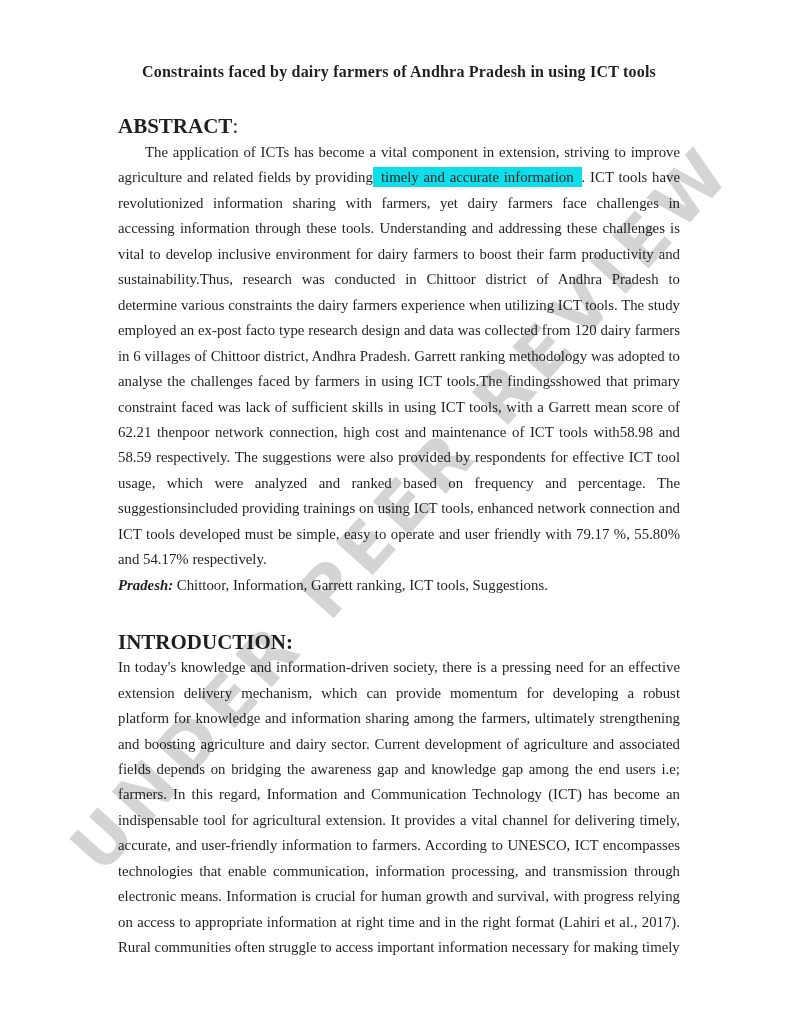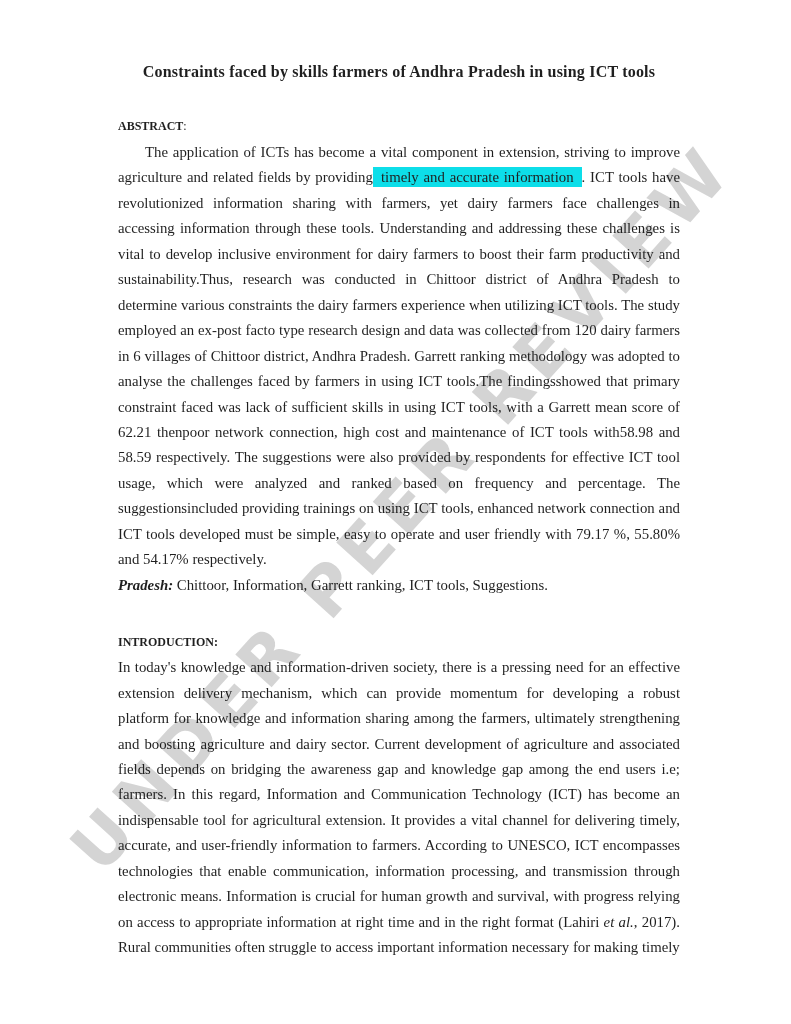--- a/index.html
+++ b/index.html
@@ -42,49 +42,49 @@
     margin: 62px 0 0 0;
     font-size: 16px;
     font-weight: 700;
     text-align: center;
     line-height: 20px;
     letter-spacing: 0.2px;
   }
   .heading {
     margin-top: 32px;
     font-weight: 700;
-    font-size: 12px;
+    font-size: 21px;
     line-height: 25px;
   }
   .heading .colon { font-weight: 400; }
   .intro-heading { }
   .para {
     margin: 0;
     font-size: 14.8px;
     line-height: 25.45px;
     text-align: justify;
   }
   .indent { text-indent: 27px; margin-top: 1px; }
   .hl {
     background: #0ddee9;
     padding: 2px 8px;
   }
   .bi { font-weight: 700; font-style: italic; }
-  .i  { font-style: italic; }
+  .i  { }
 </style>
 </head>
 <body>
 
 <div class="page">
 
   <div class="watermark">UNDER PEER REVIEW</div>
 
   <div class="content">
 
-    <h1 class="title">Constraints faced by skills farmers of Andhra Pradesh in using ICT tools</h1>
+    <h1 class="title">Constraints faced by dairy farmers of Andhra Pradesh in using ICT tools</h1>
 
     <div class="heading"><span>ABSTRACT</span><span class="colon">:</span></div>
 
     <p class="para indent"><span>The application of ICTs has become a vital component in extension, striving to improve agriculture and related fields by providing</span><span class="hl">timely and accurate information</span><span>. ICT tools have revolutionized information sharing with farmers, yet dairy farmers face challenges in accessing information through these tools. Understanding and addressing these challenges is vital to develop inclusive environment for dairy farmers to boost their farm productivity and sustainability.Thus, research was conducted in Chittoor district of Andhra Pradesh to determine various constraints the dairy farmers experience when utilizing ICT tools. The study employed an ex-post facto type research design and data was collected from 120 dairy farmers in 6 villages of Chittoor district, Andhra Pradesh. Garrett ranking methodology was adopted to analyse the challenges faced by farmers in using ICT tools.The findingsshowed that primary constraint faced was lack of sufficient skills in using ICT tools, with a Garrett mean score of 62.21 thenpoor network connection, high cost and maintenance of ICT tools with58.98 and 58.59 respectively. The suggestions were also provided by respondents for effective ICT tool usage, which were analyzed and ranked based on frequency and percentage. The suggestionsincluded providing trainings on using ICT tools, enhanced network connection and ICT tools developed must be simple, easy to operate and user friendly with 79.17 %, 55.80% and 54.17% respectively.</span></p>
 
     <p class="para"><span class="bi">Pradesh:</span><span> Chittoor, Information, Garrett ranking, ICT tools, Suggestions.</span></p>
 
     <div class="heading intro-heading">INTRODUCTION:</div>
 
     <p class="para"><span>In today's knowledge and information-driven society, there is a pressing need for an effective extension delivery mechanism, which can provide momentum for developing a robust platform for knowledge and information sharing among the farmers, ultimately strengthening and boosting agriculture and dairy sector. Current development of agriculture and associated fields depends on bridging the awareness gap and knowledge gap among the end users i.e; farmers. In this regard, Information and Communication Technology (ICT) has become an indispensable tool for agricultural extension. It provides a vital channel for delivering timely, accurate, and user-friendly information to farmers. According to UNESCO, ICT encompasses technologies that enable communication, information processing, and transmission through electronic means. Information is crucial for human growth and survival, with progress relying on access to appropriate information at right time and in the right format (Lahiri </span><span class="i">et al.</span><span>, 2017). Rural communities often struggle to access important information necessary for making timely</span></p>

